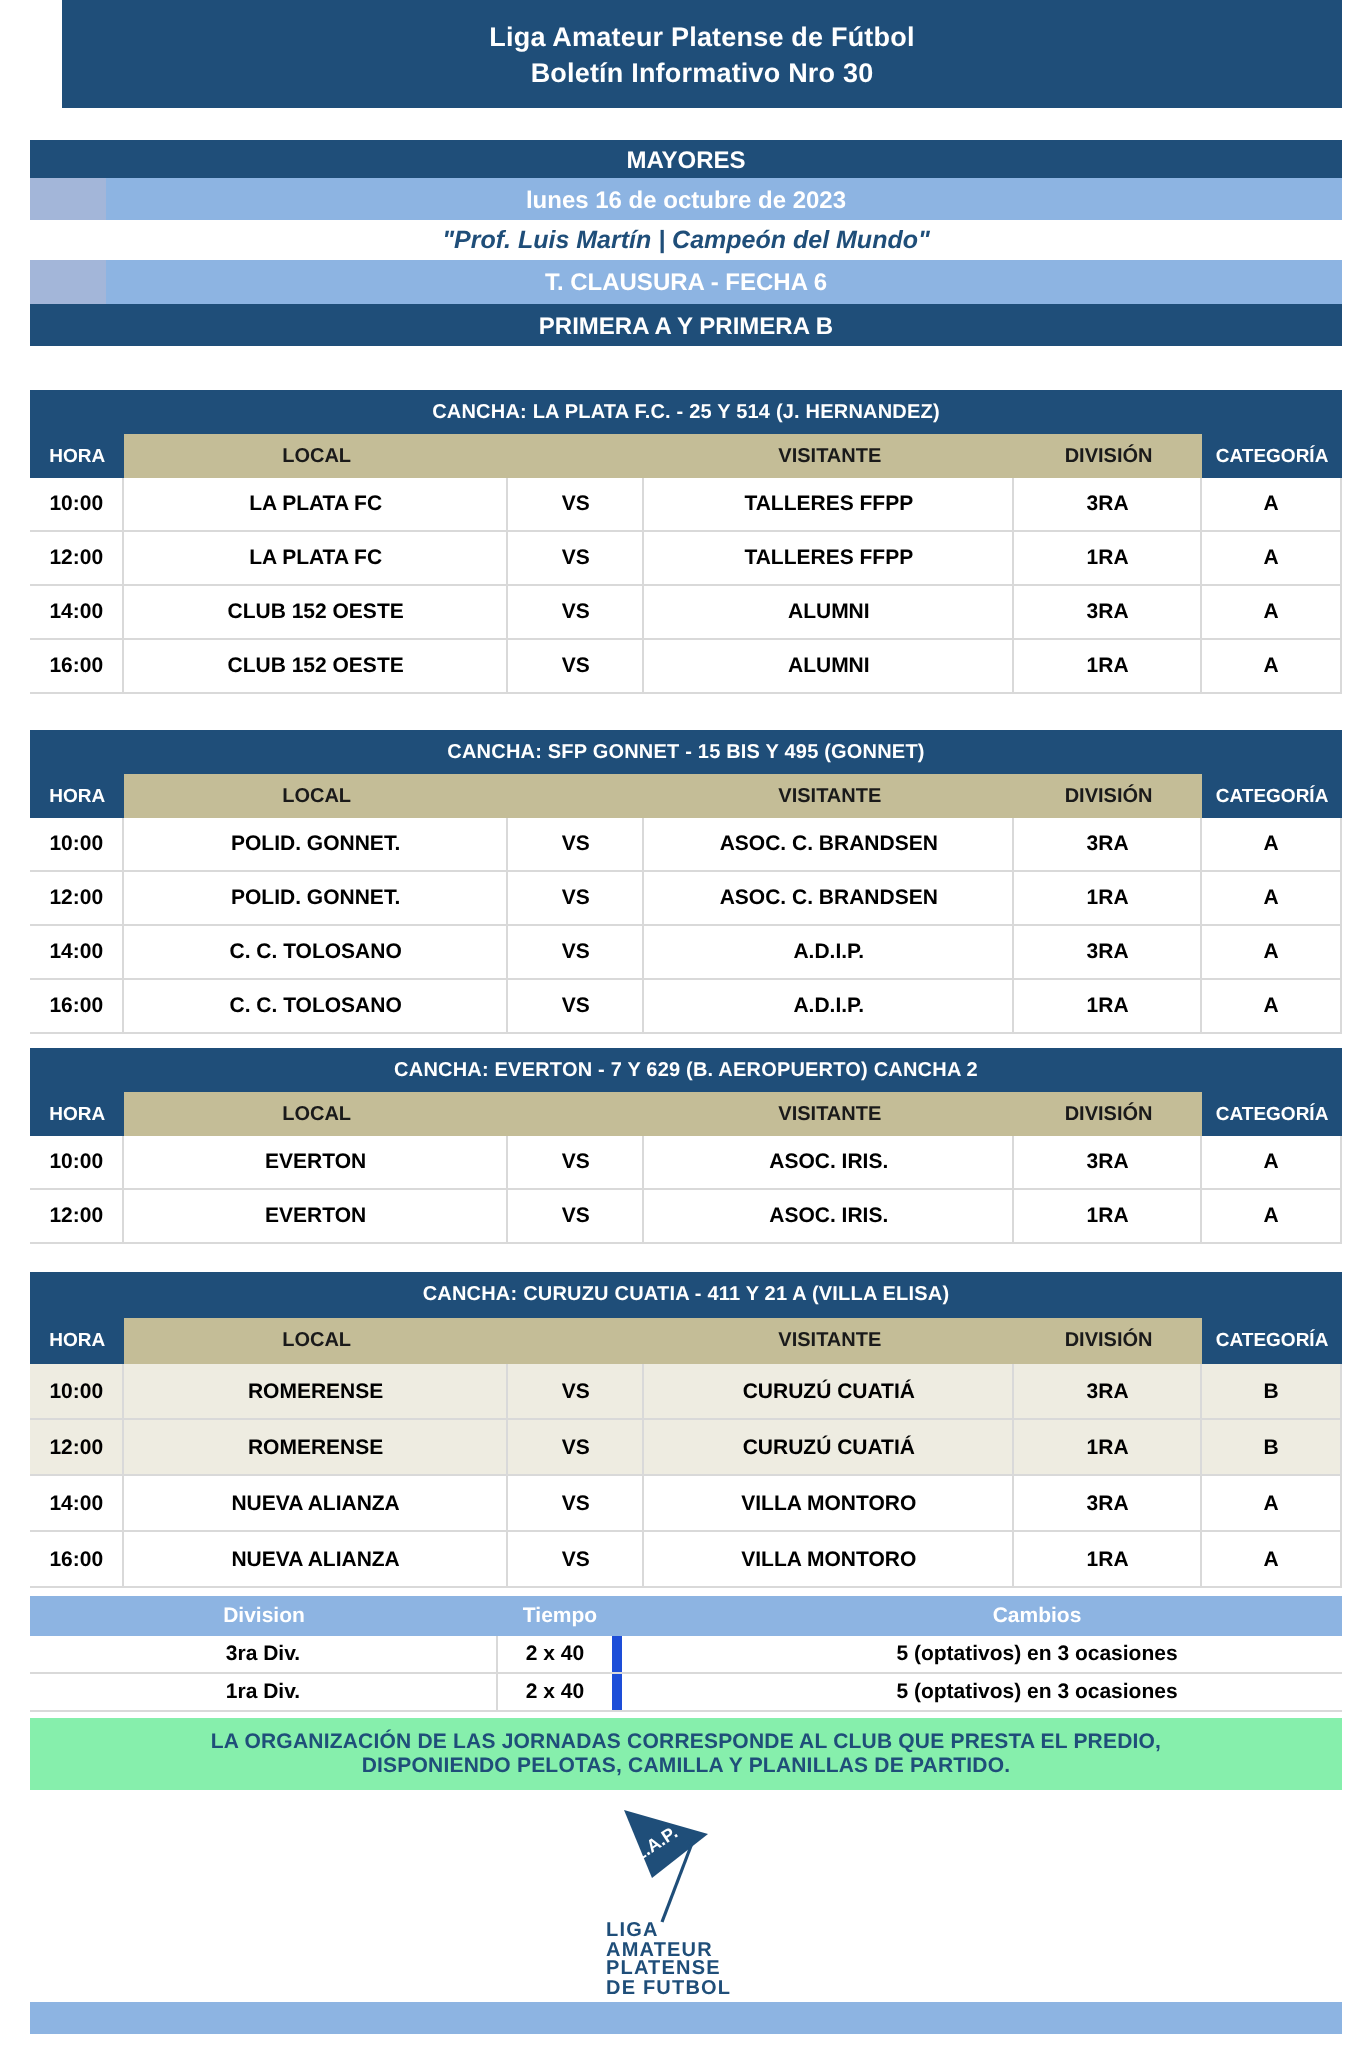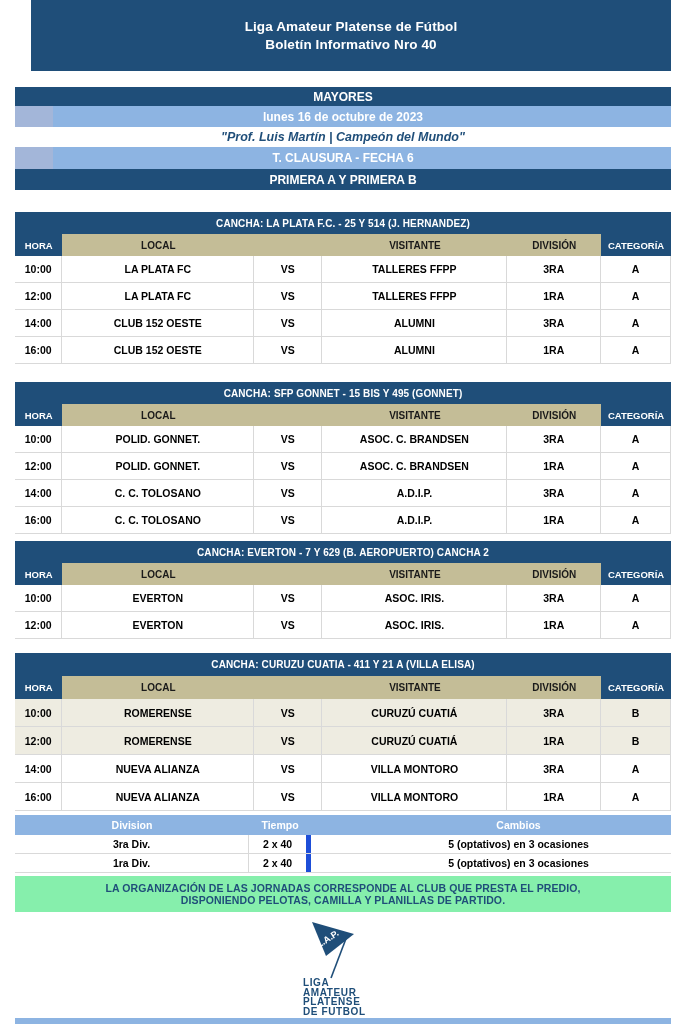--- a/index.html
+++ b/index.html
@@ -1,21 +1,21 @@
 <!DOCTYPE html>
 <html><head>
 <meta charset="utf-8">
 <style>
   * { margin:0; padding:0; box-sizing:border-box; }
   html,body { width:686px; background:#ffffff; }
   body { height:1024px; overflow:hidden; font-family:"Liberation Sans","DejaVu Sans",sans-serif; }
   .page { width:656px; margin-left:15px; }
 
   .navy-bg { background:#1F4E79; }
-  .top-banner { height:71px; display:flex; flex-direction:column; justify-content:center; align-items:center; gap:3px;margin-left:16px; }
+  .top-banner { height:54px; display:flex; flex-direction:column; justify-content:center; align-items:center; gap:3px;margin-left:16px; }
   .top-banner div { color:#fff; font-weight:bold; font-size:13.5px; letter-spacing:.1px; }
 
   .banner { display:flex; align-items:center; justify-content:center; font-weight:bold; font-size:12px; position:relative; }
   .banner .hora-shade { position:absolute; left:0; top:0; bottom:0; width:38px; background:#A3B6D9; }
   .b-mayores { height:19px; margin-top:16px; background:#1F4E79; color:#fff; }
   .b-date    { height:21px; background:#8DB4E2; color:#fff; }
   .b-prof    { height:20px; background:#fff; color:#1F4E79; font-style:italic; font-size:12.5px; }
   .b-clausura{ height:22px; background:#8DB4E2; color:#fff; }
   .b-primera { height:21px; background:#1F4E79; color:#fff; }
 
@@ -67,21 +67,21 @@
 
   .bottom-bar { height:16px; background:#8DB4E2; margin-top:2px; }
 </style>
 </head>
 <body>
 
 <div class="page">
 
   <header class="top-banner navy-bg">
     <div>Liga Amateur Platense de Fútbol</div>
-    <div>Boletín Informativo Nro 40</div>
+    <div>Boletín Informativo Nro 30</div>
   </header>
 
   <div class="banner b-mayores">
     <span>MAYORES</span>
   </div>
   <div class="banner b-date">
     <span class="hora-shade"></span>
     <span>lunes 16 de octubre de 2023</span>
   </div>
   <div class="banner b-prof">

